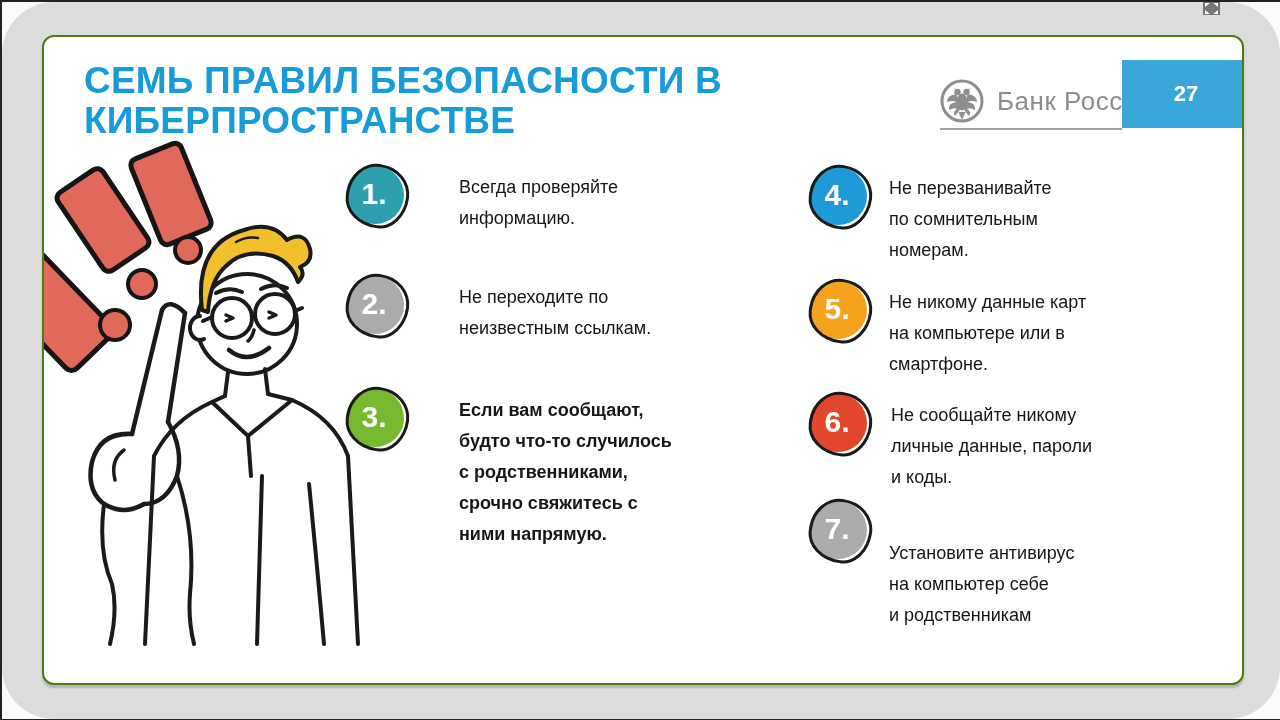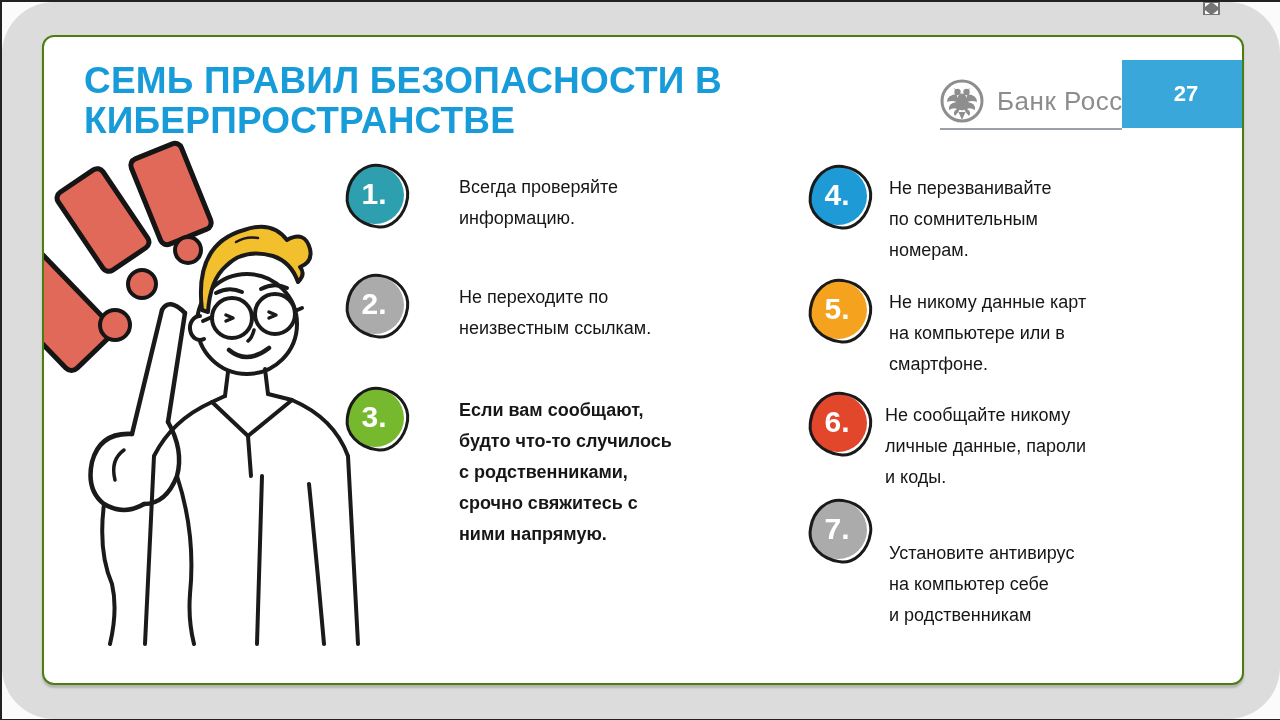--- a/index.html
+++ b/index.html
@@ -207,21 +207,21 @@
       <b>5.</b>
     </div>
     <div class="rule-text" style="left: 80px; width: 370px;">Не никому данные карт
 на компьютере или в
 смартфоне.</div>
   </div>
         <div class="rule" style="left: 765px; top: 357px;">
     <div class="num-circle" style="background: rgb(226, 71, 43);">
       <b>6.</b>
     </div>
-    <div class="rule-text" style="left: 76px; width: 370px;">Не сообщайте никому
+    <div class="rule-text" style="left: 82px; width: 370px;">Не сообщайте никому
 личные данные, пароли
 и коды.</div>
   </div>
         <div class="rule" style="left: 765px; top: 464px;">
     <div class="num-circle" style="background: rgb(171, 171, 171);">
       <b>7.</b>
     </div>
     <div class="rule-text" style="left: 80px; width: 370px; margin-top: 31px;">Установите антивирус
 на компьютер себе
 и родственникам</div>

